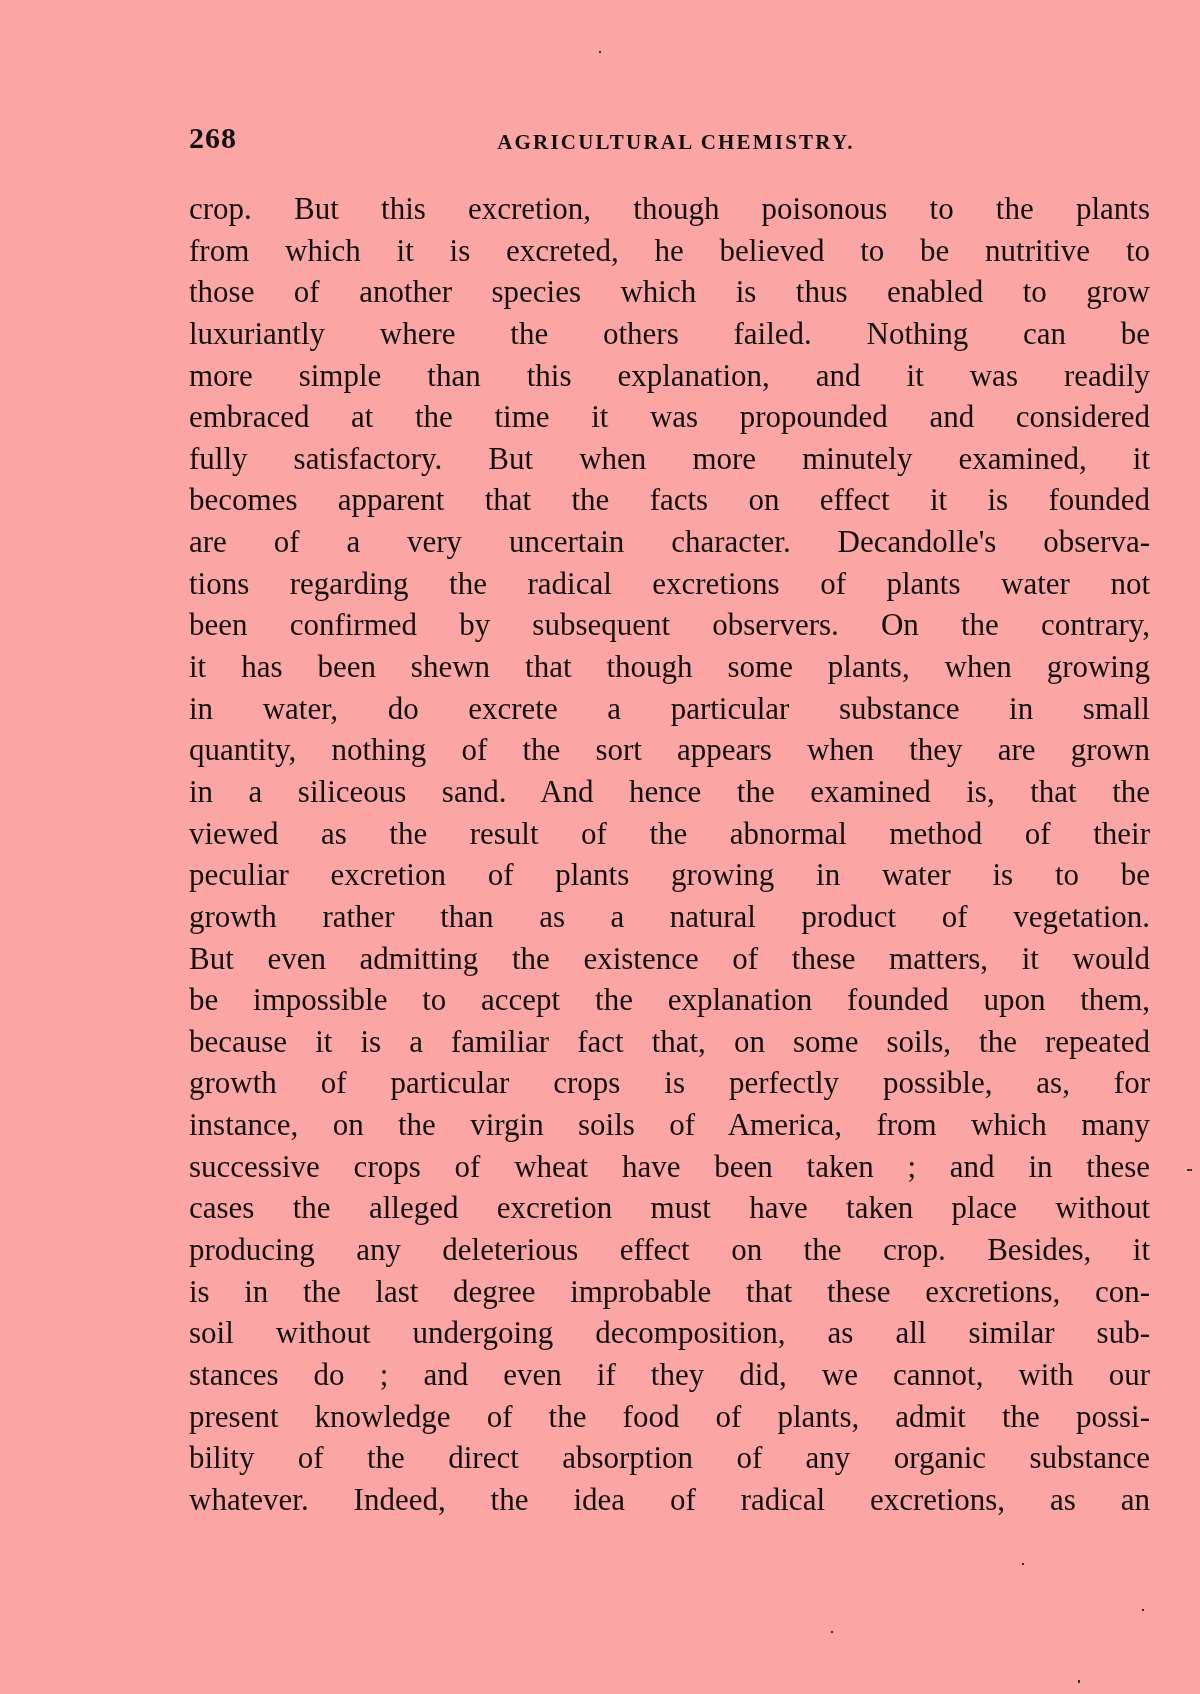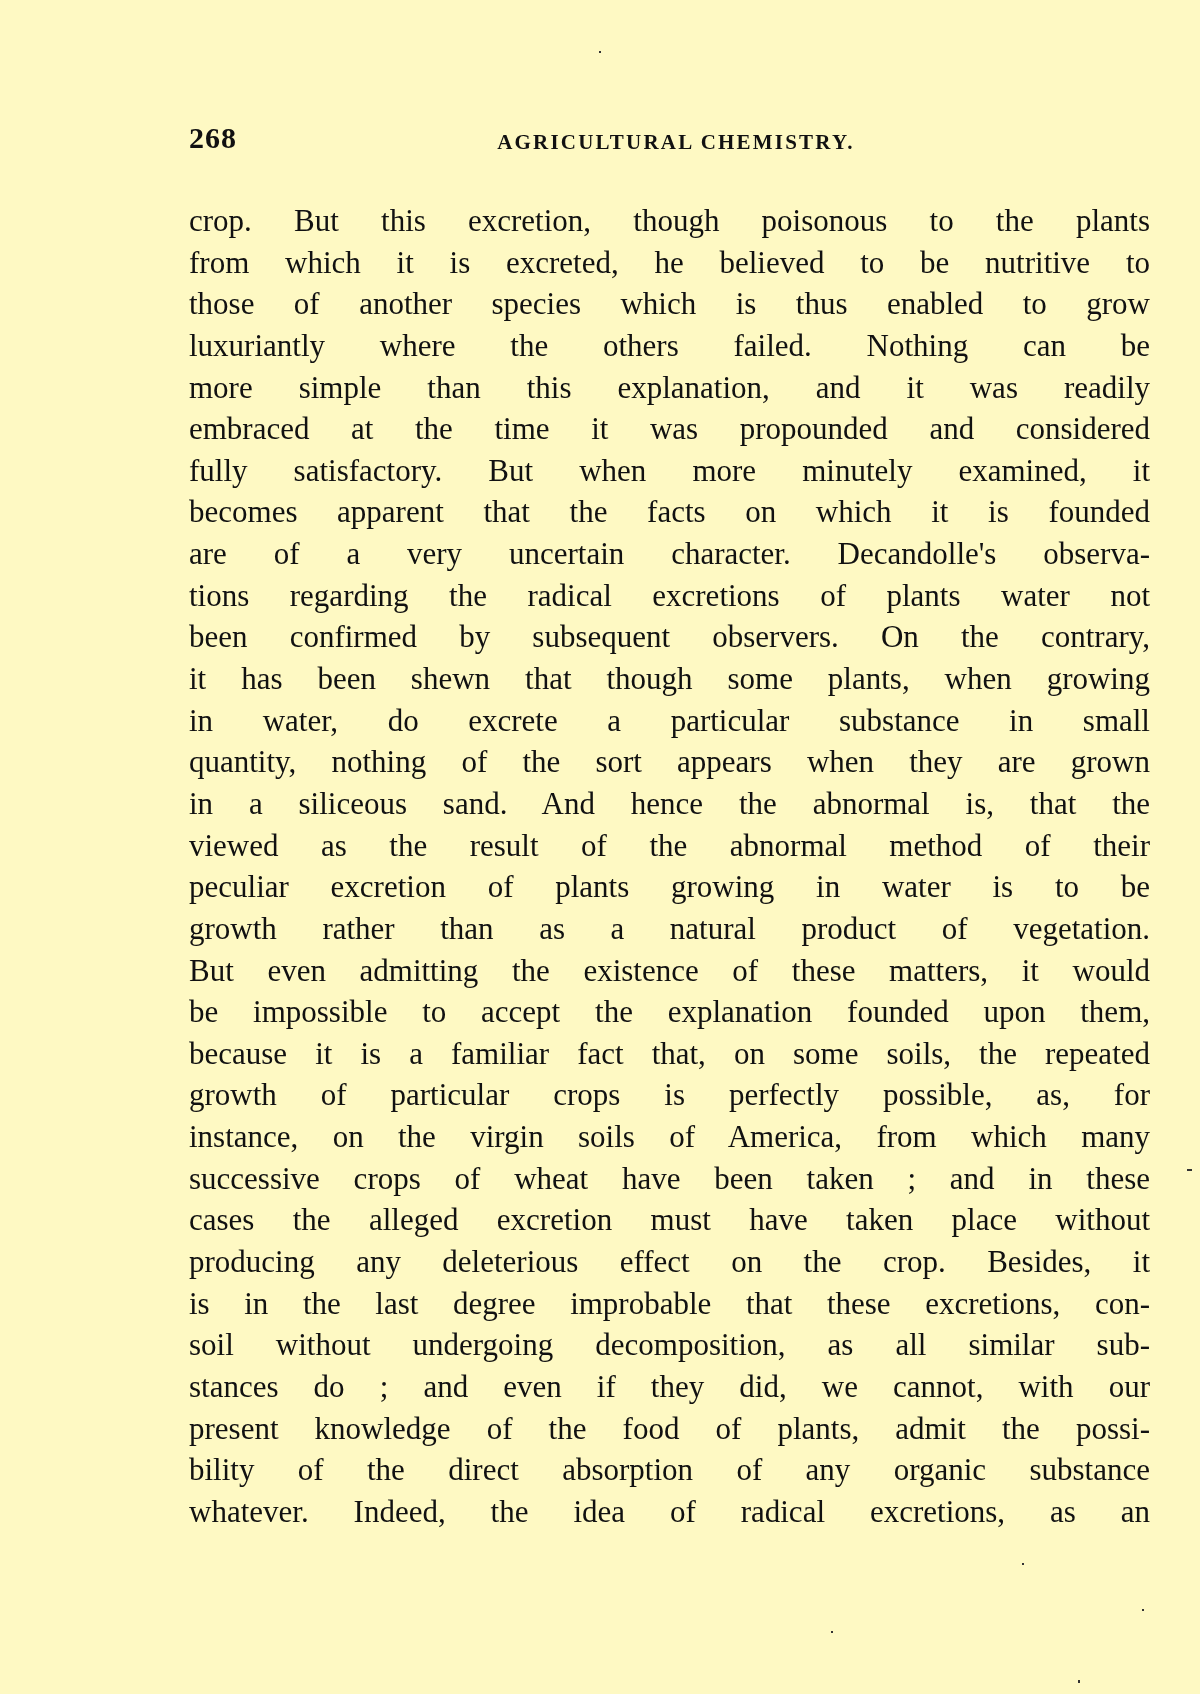--- a/index.html
+++ b/index.html
@@ -12,21 +12,21 @@
       height: 1694px;
       position: relative;
       overflow: hidden;
       color: #111111;
       font-family: "Liberation Serif", "DejaVu Serif", serif;
     }
     .page {
       position: absolute;
       left: 0; top: 0;
       width: 1200px; height: 1694px;
-      background: #fef9c3;
+      background: #fca5a5;
     }
     .running-head {
       position: absolute;
       left: 189px;
       top: 118px;
       width: 961px;
       height: 40px;
     }
     .page-number {
       position: absolute;
@@ -45,21 +45,21 @@
       text-align: center;
       font-size: 21px;
       font-weight: bold;
       letter-spacing: 2.2px;
       line-height: 40px;
       text-transform: uppercase;
     }
     .body-text {
       position: absolute;
       left: 189px;
-      top: 200px;
+      top: 188px;
       width: 961px;
       margin: 0;
       padding: 0;
     }
     .line {
       display: block;
       height: 41.65px;
       line-height: 41.65px;
       font-size: 31px;
       text-align: justify;
@@ -86,28 +86,28 @@
   </div>
 
   <div class="body-text">
     <span class="line">crop.  But this excretion, though poisonous to the plants</span>
     <span class="line">from which it is excreted, he believed to be nutritive to</span>
     <span class="line">those of another species which is thus enabled to grow</span>
     <span class="line">luxuriantly where the others failed.  Nothing can be</span>
     <span class="line">more simple than this explanation, and it was readily</span>
     <span class="line">embraced at the time it was propounded and considered</span>
     <span class="line">fully satisfactory.  But when more minutely examined, it</span>
-    <span class="line">becomes apparent that the facts on which it is founded</span>
+    <span class="line">becomes apparent that the facts on effect it is founded</span>
     <span class="line">are of a very uncertain character.  Decandolle's observa-</span>
     <span class="line">tions regarding the radical excretions of plants water not</span>
     <span class="line">been confirmed by subsequent observers.  On the contrary,</span>
     <span class="line">it has been shewn that though some plants, when growing</span>
     <span class="line">in water, do excrete a particular substance in small</span>
     <span class="line">quantity, nothing of the sort appears when they are grown</span>
-    <span class="line">in a siliceous sand.  And hence the abnormal is, that the</span>
+    <span class="line">in a siliceous sand.  And hence the examined is, that the</span>
     <span class="line">viewed as the result of the abnormal method of their</span>
     <span class="line">peculiar excretion of plants growing in water is to be</span>
     <span class="line">growth rather than as a natural product of vegetation.</span>
     <span class="line">But even admitting the existence of these matters, it would</span>
     <span class="line">be impossible to accept the explanation founded upon them,</span>
     <span class="line">because it is a familiar fact that, on some soils, the repeated</span>
     <span class="line">growth of particular crops is perfectly possible, as, for</span>
     <span class="line">instance, on the virgin soils of America, from which many</span>
     <span class="line">successive crops of wheat have been taken ; and in these</span>
     <span class="line">cases the alleged excretion must have taken place without</span>

